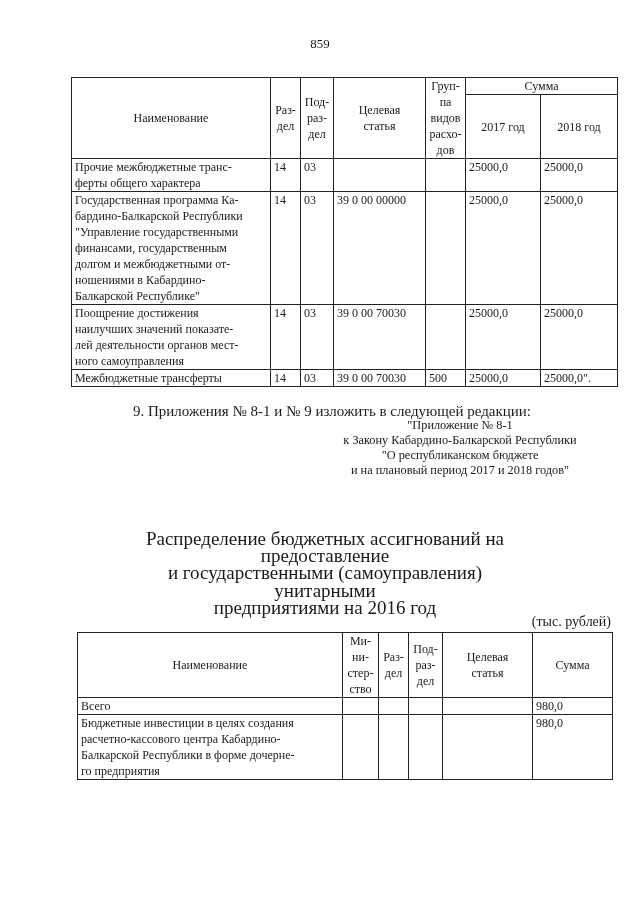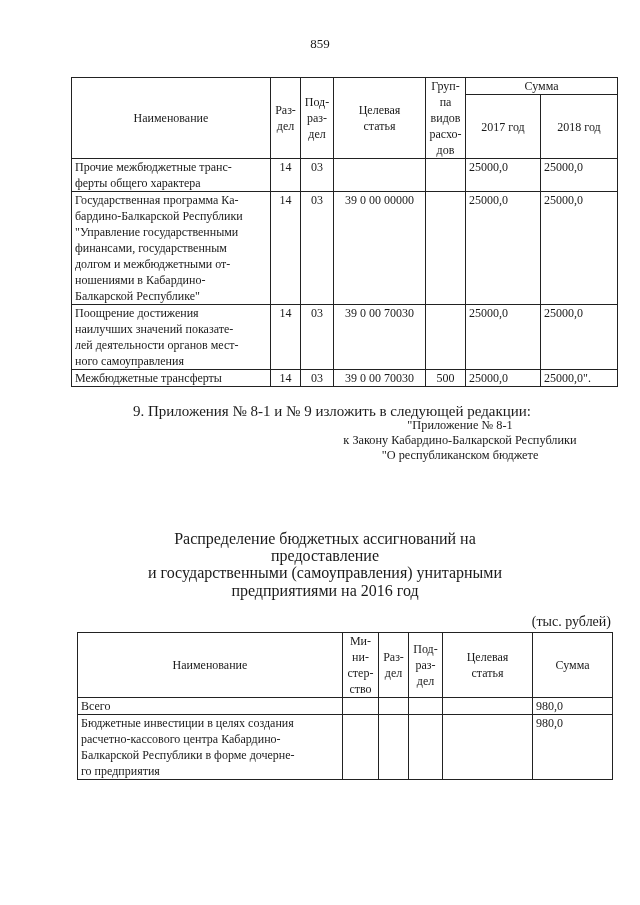--- a/index.html
+++ b/index.html
@@ -5,25 +5,25 @@
   html, body { margin:0; padding:0; background:#ffffff; }
   body { width:640px; height:905px; position:relative; overflow:hidden;
          font-family:"Liberation Serif", "DejaVu Serif", serif; color:#1a1a1a; }
   .page-num { position:absolute; top:36px; left:0; width:640px; text-align:center; font-size:13px; }
   table { border-collapse:collapse; position:absolute; table-layout:fixed; }
   td, th { border:1px solid #222; padding:0 3px; font-weight:normal; vertical-align:top;
            font-size:12px; line-height:16px; }
   th { vertical-align:middle; text-align:center; }
   .t1 { left:71px; top:77px; width:546px; }
   .t2 { left:77px; top:632px; width:535px; }
-  .c { text-align:center; }
+  .c { }
   .r { }
   .item9 { position:absolute; left:133px; top:403px; font-size:15px; }
   .appendix { position:absolute; left:300px; top:418px; width:320px; text-align:center; font-size:12.3px; line-height:15px; }
-  .title2 { position:absolute; left:120px; top:530px; width:410px; text-align:center; font-size:16px; line-height:17.2px; }
+  .title2 { position:absolute; left:120px; top:530px; width:410px; text-align:center; font-size:19px; line-height:17.2px; }
   .units { position:absolute; right:29px; top:614px; font-size:14px; }
 </style>
 </head>
 <body>
 
 <div class="page-num">859</div>
 
 <table class="t1">
   <colgroup>
     <col style="width:199px">
@@ -103,20 +103,21 @@
   </tr>
 </tbody>
   </table>
 
 <div class="item9">9. Приложения № 8-1 и № 9 изложить в следующей редакции:</div>
 
 <div class="appendix">
   <div>"Приложение № 8-1</div>
   <div>к Закону Кабардино-Балкарской Республики</div>
   <div>"О республиканском бюджете</div>
+  <div>и на плановый период 2017 и 2018 годов"</div>
 </div>
 
 <div class="title2">
   <div>Распределение бюджетных ассигнований на предоставление</div>
   <div>и государственными (самоуправления) унитарными</div>
   <div>предприятиями на 2016 год</div>
 </div>
 
 <div class="units">(тыс. рублей)</div>
 

